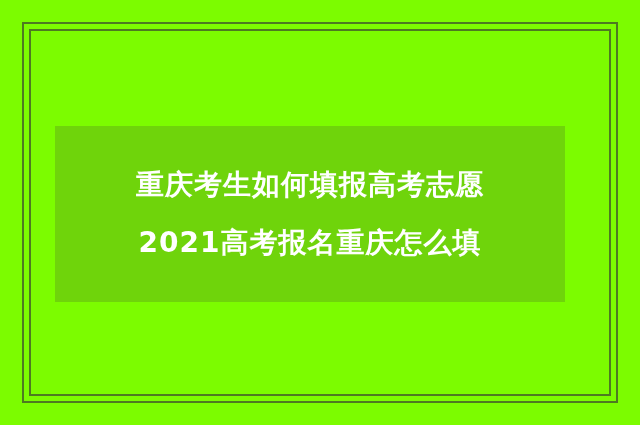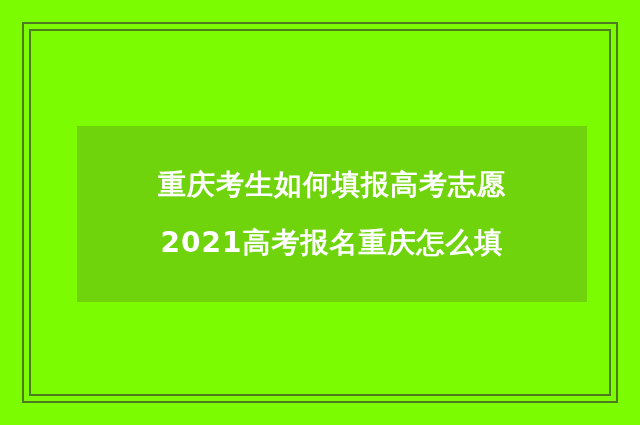--- a/index.html
+++ b/index.html
@@ -40,21 +40,21 @@
     left: 29px;
     top: 29px;
     right: 29px;
     bottom: 29px;
     border-width: 2px;
   }
 
   
   .panel {
     position: absolute;
-    left: 77px;
+    left: 55px;
     top: 126px;
     width: 510px;
     height: 176px;
     background: #6fd40b;
     display: flex;
     flex-direction: column;
     align-items: center;
     justify-content: center;
     box-sizing: border-box;
   }

